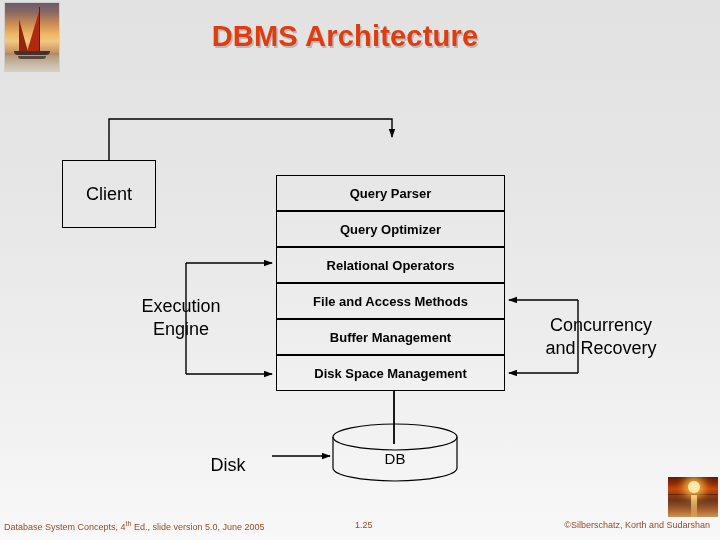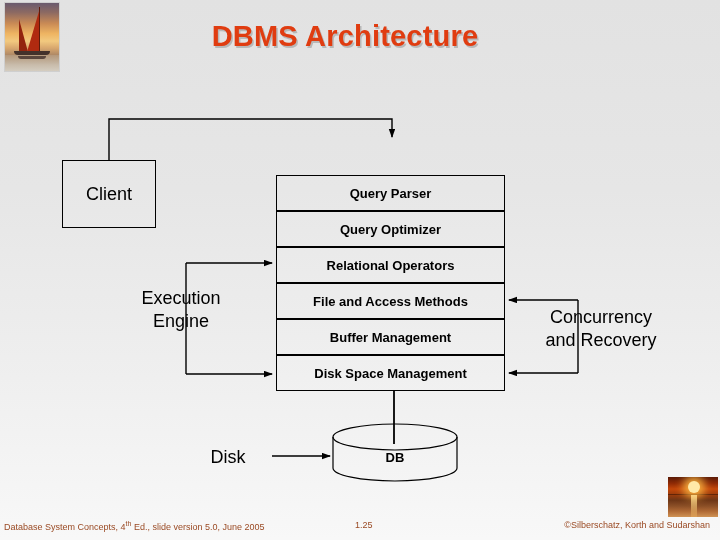--- a/index.html
+++ b/index.html
@@ -172,20 +172,21 @@
     width: 229px;
     height: 36px;
   }
 
   .plain-label {
     position: absolute;
     font-size: 18px;
     color: #000;
     text-align: center;
     line-height: 1.25;
+    margin-top: 8px;
   }
   #execution-engine-label {
     left: 96px;
     top: 287px;
     width: 170px;
   }
   #concurrency-label {
     left: 512px;
     top: 306px;
     width: 178px;
@@ -195,22 +196,22 @@
     top: 446px;
     width: 92px;
     text-align: center;
   }
   #db-label {
     position: absolute;
     left: 333px;
     top: 450px;
     width: 124px;
     text-align: center;
-    font-size: 13px;
-    font-weight: bold;
+    font-size: 15px;
+    font-weight: normal;
     color: #000;
   }
 
   
   #footer {
     position: absolute;
     left: 0;
     bottom: 6px;
     width: 720px;
     height: 16px;

